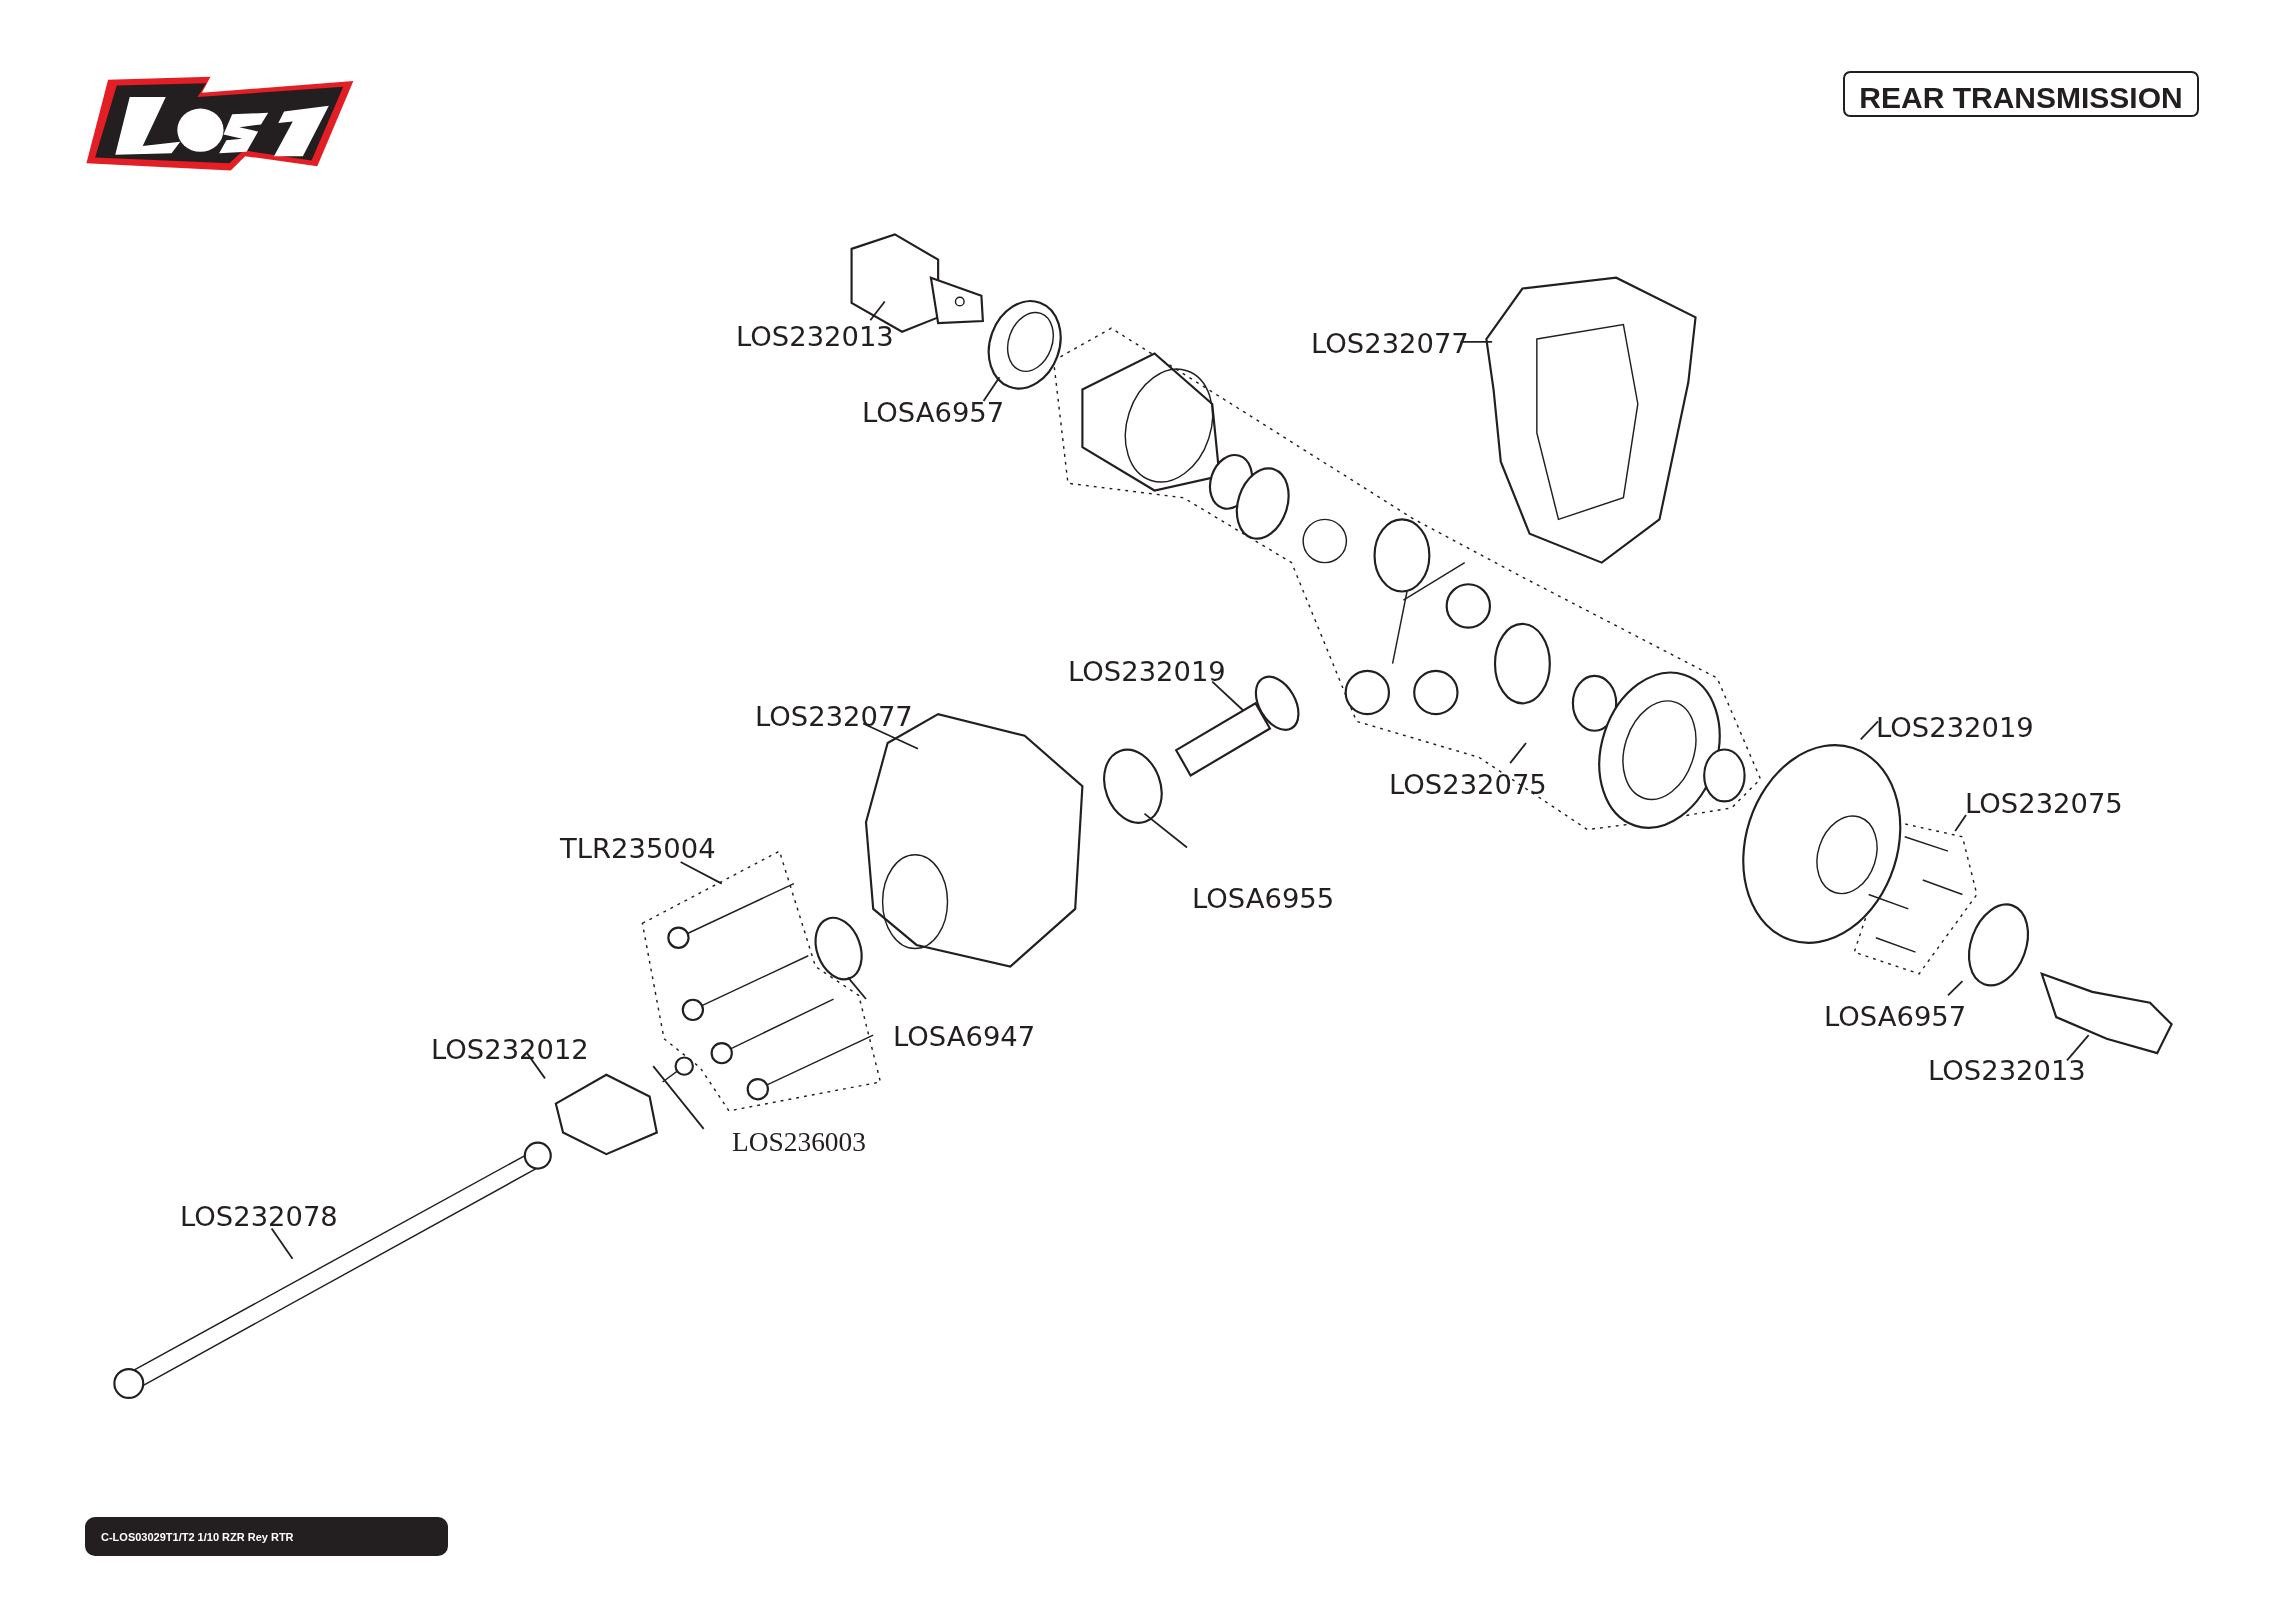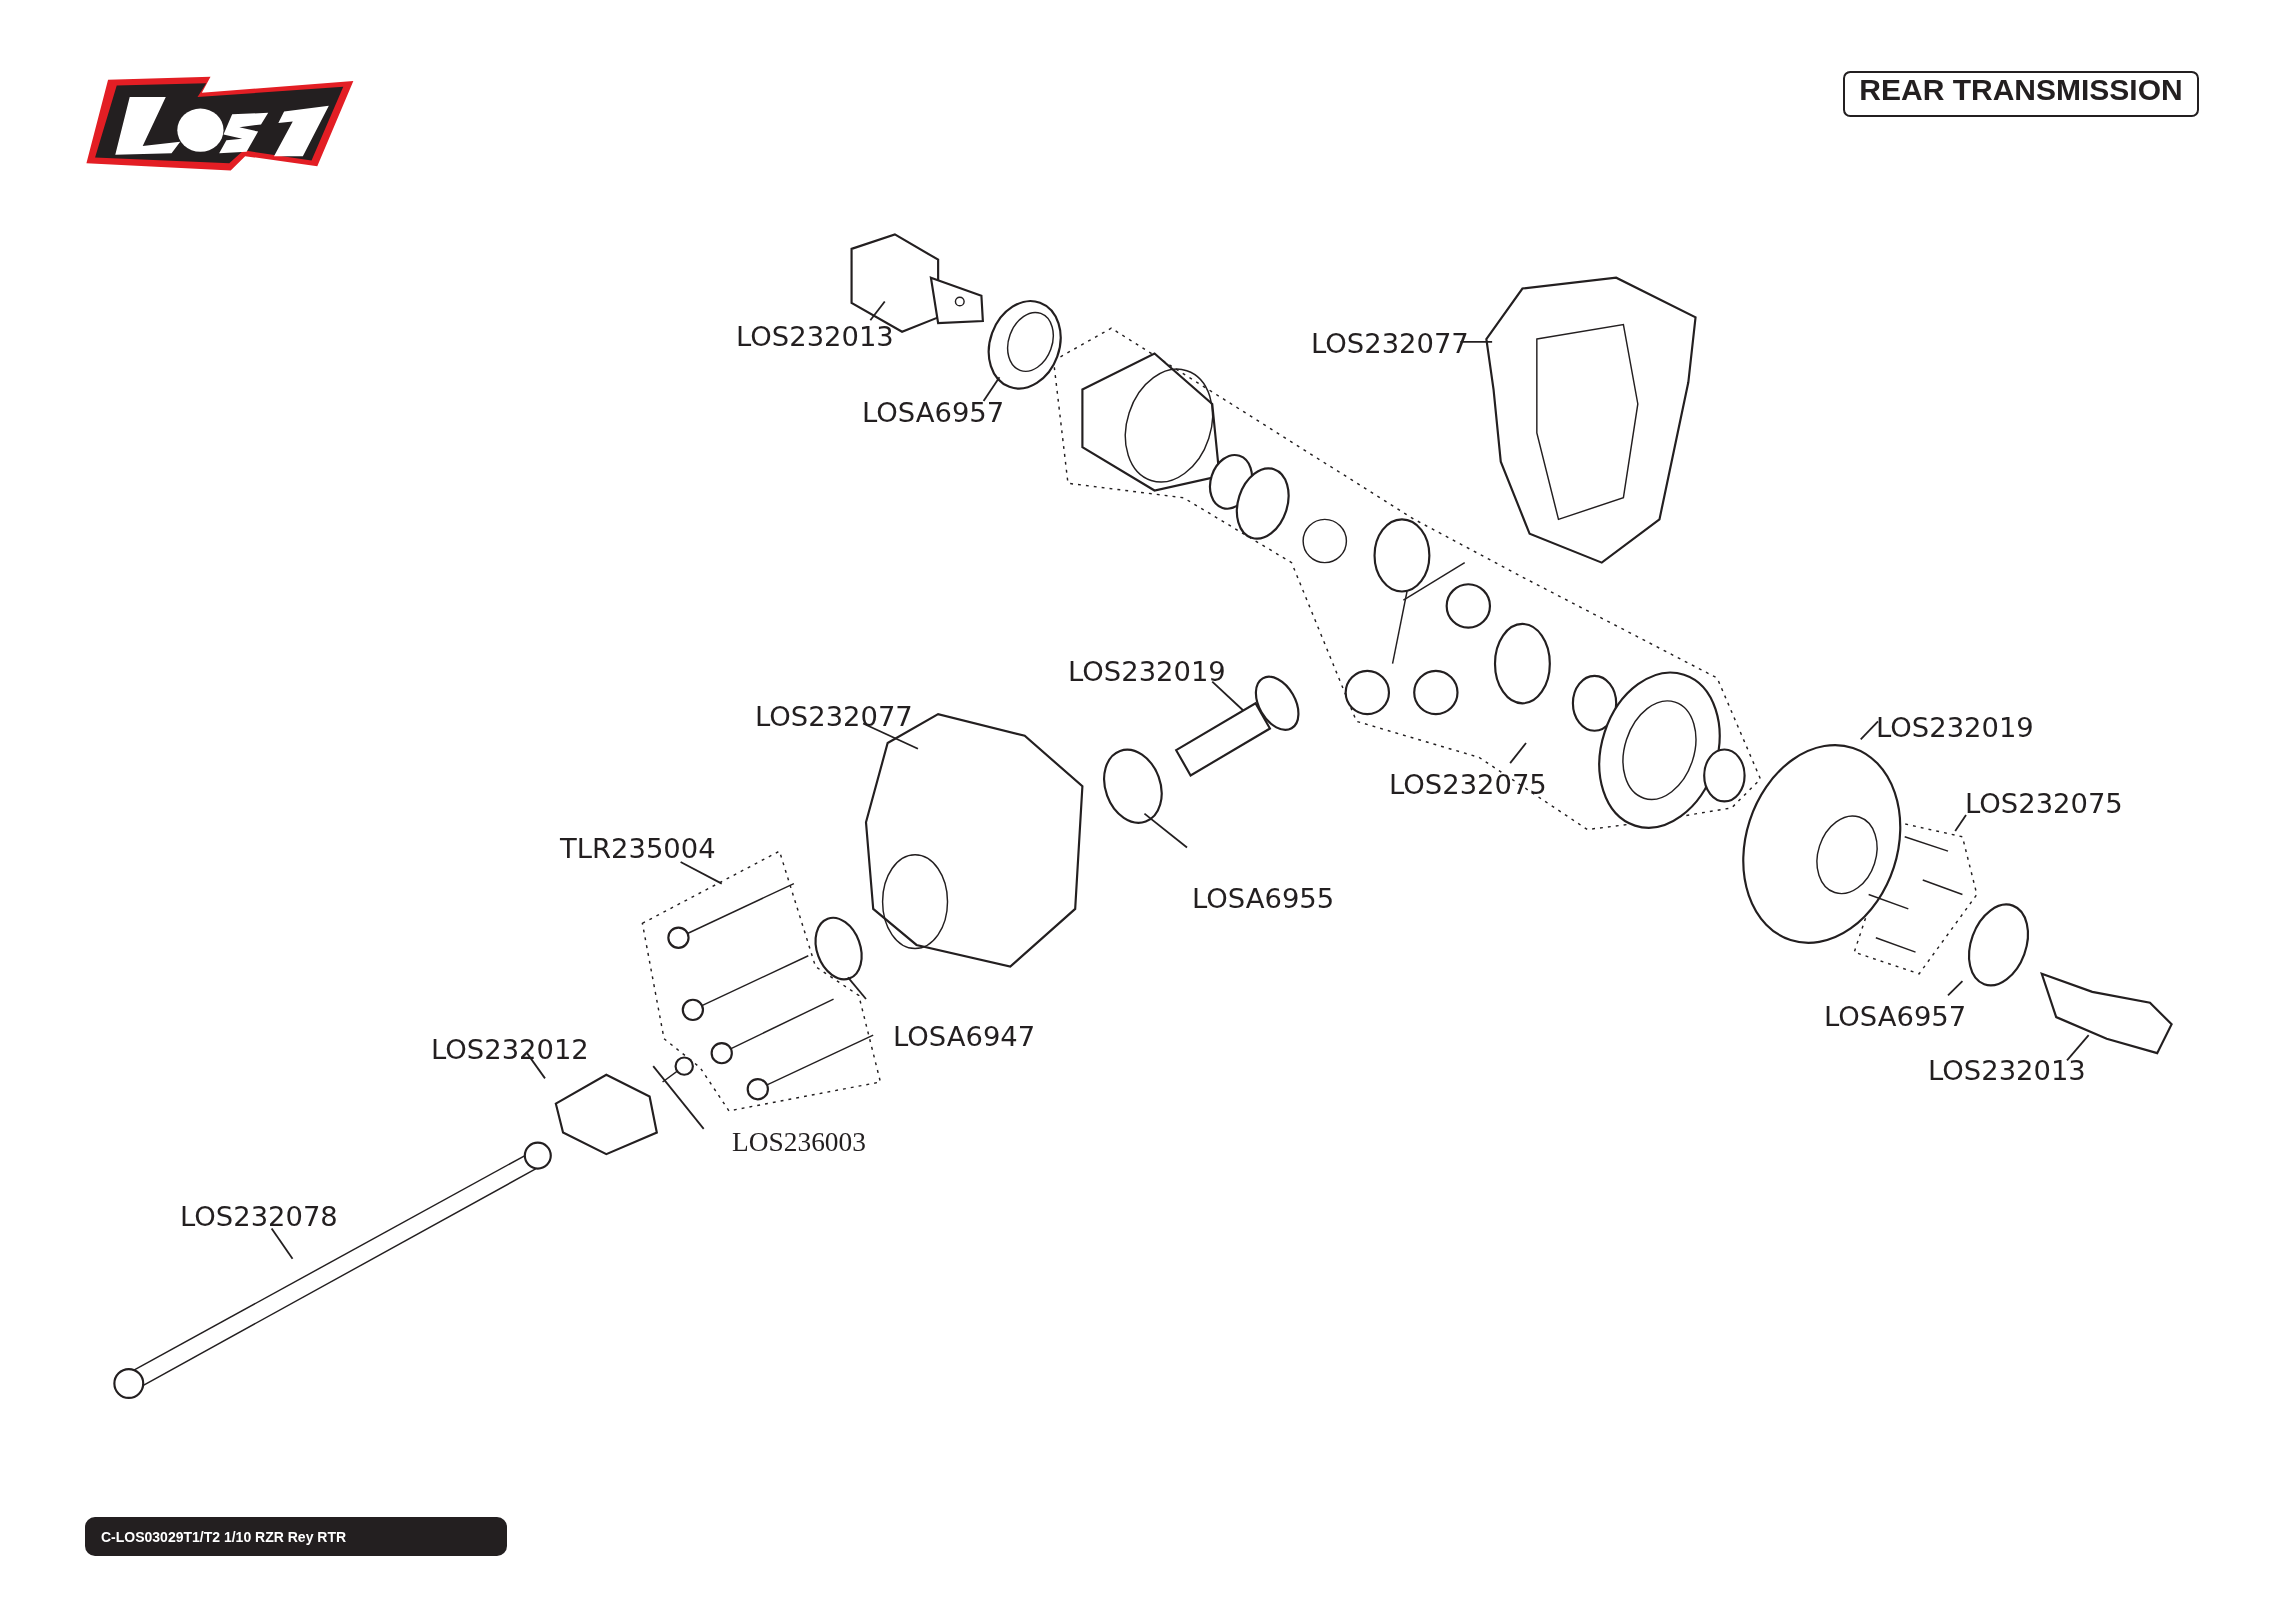--- a/index.html
+++ b/index.html
@@ -3,26 +3,26 @@
 <meta charset="utf-8">
 <style>
   html, body { margin: 0; padding: 0; background: #ffffff; }
   body { width: 2273px; height: 1623px; position: relative; overflow: hidden;
          font-family: "Liberation Sans", sans-serif; color: #231f20; }
   #stage { position: absolute; left: 0; top: 0; width: 2273px; height: 1623px; }
   .lbl { position: absolute; font-family: "DejaVu Sans", sans-serif; font-size: 27.4px;
          letter-spacing: 0px; color: #231f20; white-space: nowrap; line-height: 1; text-align: right; }
   .title-box { position: absolute; left: 1843px; top: 71px; width: 356px; height: 46px;
                border: 2.2px solid #231f20; border-radius: 7.2px; box-sizing: border-box;
-               display: flex; align-items: flex-start; justify-content: center;
+               display: flex; align-items: flex-end; justify-content: center;
                font-family: "Liberation Sans", sans-serif; font-weight: bold; font-size: 30px; }
-  .footer-badge { position: absolute; left: 85px; top: 1517px; width: 422px; height: 39px;
+  .footer-badge { position: absolute; left: 85px; top: 1517px; width: 363px; height: 39px;
                   background: #231f20; color: #ffffff; border-radius: 10px;
                   display: flex; align-items: center; padding-left: 16px; box-sizing: border-box;
-                  font-family: "Liberation Sans", sans-serif; font-weight: bold; font-size: 14px; }
+                  font-family: "Liberation Sans", sans-serif; font-weight: bold; font-size: 11px; }
   .logo { position: absolute; left: 79px; top: 71px; width: 289px; height: 101px; }
   svg .part { fill: #ffffff; stroke: #231f20; stroke-width: 3; }
   svg .thin { fill: none; stroke: #231f20; stroke-width: 2; }
   svg .leader { fill: none; stroke: #231f20; stroke-width: 2.5; }
   svg .group { fill: none; stroke: #231f20; stroke-width: 2; stroke-dasharray: 4 7; }
 </style>
 </head>
 <body>
 
 <div id="stage">

